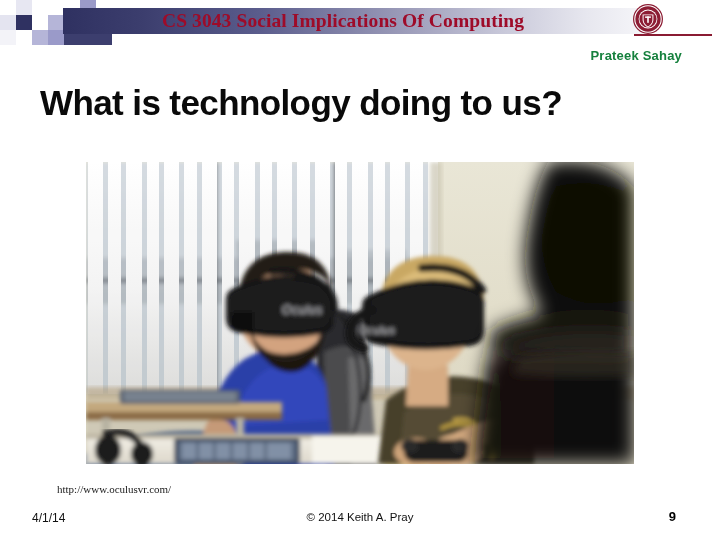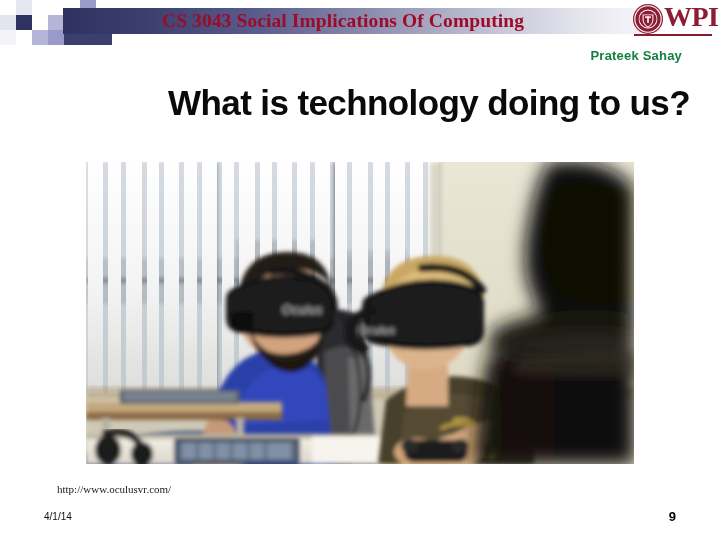--- a/index.html
+++ b/index.html
@@ -107,21 +107,20 @@
     position: absolute;
     left: 40px;
     top: 83px;
     width: 650px;
     font-size: 35px;
     font-weight: bold;
     color: #0a0a0a;
     letter-spacing: -0.6px;
     white-space: nowrap;
     font-family: "Liberation Sans", sans-serif;
-    text-align: right;
   }
 
   
   .photo {
     position: absolute;
     left: 86px;
     top: 162px;
     width: 548px;
     height: 302px;
     overflow: hidden;
@@ -134,23 +133,23 @@
     left: 57px;
     top: 483px;
     font-family: "Liberation Serif", serif;
     font-size: 11px;
     color: #1a1a1a;
   }
 
   
   .footer-date {
     position: absolute;
-    left: 44px;
+    left: 32px;
     top: 511px;
-    font-size: 10px;
+    font-size: 12px;
     color: #111;
   }
   .footer-copy {
     position: absolute;
     left: 0; right: 0;
     top: 511px;
     text-align: center;
     font-size: 11.5px;
     color: #111;
   }
@@ -202,21 +201,20 @@
       <svg width="82" height="36" viewBox="0 0 82 36">
         <circle cx="16" cy="17" r="15" fill="#8c1d34"></circle>
         <circle cx="16" cy="17" r="13.2" fill="none" stroke="#ffffff" stroke-width="1.1"></circle>
         <circle cx="16" cy="17" r="9.4" fill="#ffffff"></circle>
         <circle cx="16" cy="17" r="8.6" fill="#8c1d34"></circle>
         <path d="M10.6 12.4 h10.8 v5.4 c0 3.6 -3 6.4 -5.4 7.8 c-2.4 -1.4 -5.4 -4.2 -5.4 -7.8 z" fill="#ffffff"></path>
         <path d="M11.6 13.3 h8.8 v4.6 c0 3 -2.5 5.4 -4.4 6.6 c-1.9 -1.2 -4.4 -3.6 -4.4 -6.6 z" fill="#8c1d34"></path>
         <rect x="13.1" y="14.4" width="5.8" height="1.5" fill="#ffffff"></rect>
         <rect x="15.2" y="14.4" width="1.6" height="6.4" fill="#ffffff"></rect>
       </svg>
-      <div class="wpi-text">WPI</div>
       <div class="wpi-underline"></div>
     </div>
   </div>
 
   <div class="presenter">Prateek Sahay</div>
 
   <div class="slide-title">What is technology doing to us?</div>
 
   <div class="photo">
     <svg width="548" height="302" viewBox="0 0 548 302">
@@ -423,15 +421,16 @@
         <path d="M432 196 q56 -12 116 -6 l0 24 q-62 4 -122 -2 z" fill="#3a332c" opacity="0.55"></path>
       </g>
 
       <rect x="0" y="0" width="548" height="302" fill="none"></rect>
     </svg>
   </div>
 
   <div class="photo-caption">http://www.oculusvr.com/</div>
 
   <div class="footer-date">4/1/14</div>
+  <div class="footer-copy">© 2014 Keith A. Pray</div>
   <div class="footer-page">9</div>
 
 </div>
 
 </body></html>

